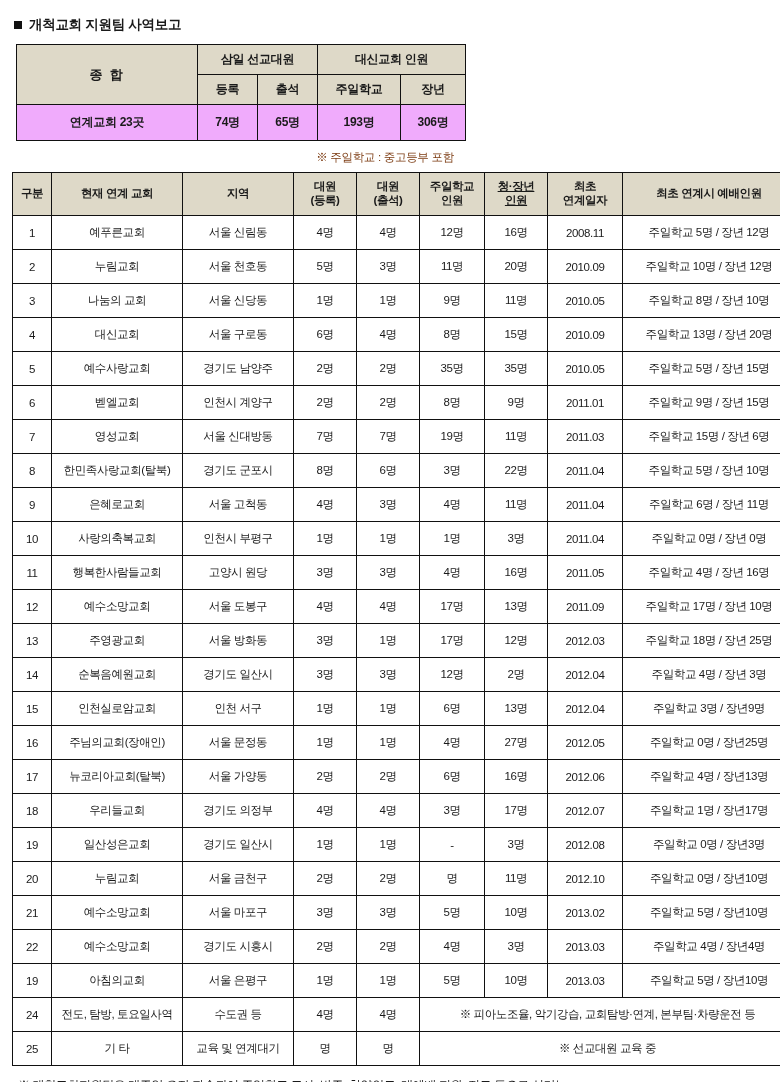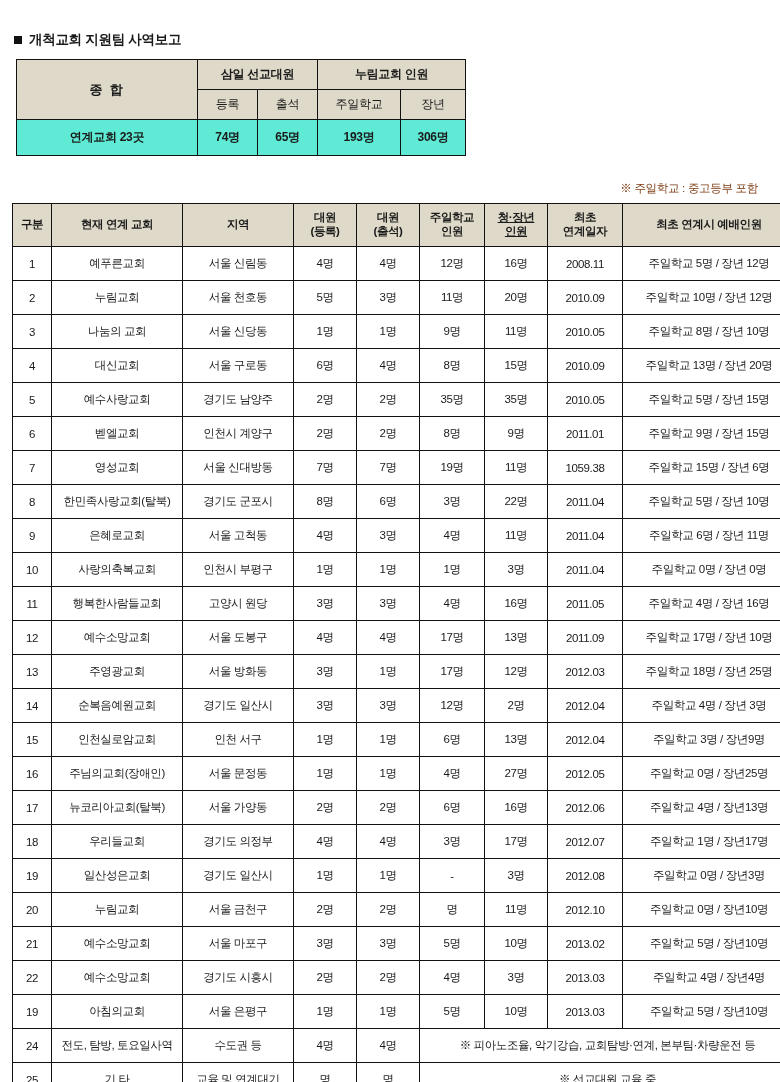--- a/index.html
+++ b/index.html
@@ -21,21 +21,21 @@
     position: relative;
   }
   
   .doc-title {
     display: flex;
     align-items: center;
     gap: 7px;
     font-size: 13.5px;
     font-weight: bold;
     letter-spacing: -0.3px;
-    margin: 17px 0 10px 2px;
+    margin: 2px 0 10px 2px;
   }
   .sq-bullet {
     width: 8px;
     height: 8px;
     background: #111;
     display: inline-block;
   }
   
   .summary-wrap {
     margin: 0 0 0 4px;
@@ -61,37 +61,37 @@
     height: 46px;
     font-size: 13px;
     letter-spacing: 2px;
     font-family: Liberation Serif, serif;
   }
   table.summary .grp {
     height: 21px;
   }
   table.summary .sub {
     height: 21px;
-    font-weight: normal;
+    font-weight: bold;
   }
   table.summary .valrow td {
     height: 27px;
-    background: #5eead4;
+    background: #f0abfc;
     font-weight: bold;
   }
   .col-reg, .col-att { width: 55px; }
   .col-sun { width: 78px; }
   .col-adult { width: 60px; }
 
   
   .note-right {
-    text-align: right;
+    text-align: center;
     font-size: 11.5px;
     color: #7b3a10;
-    margin: 25px 10px 7px 0;
+    margin: 9px 10px 7px 0;
     letter-spacing: -0.3px;
   }
   
   table.main {
     border-collapse: collapse;
     table-layout: fixed;
     width: 756px;
     margin: 0 auto;
   }
   table.main th, table.main td {
@@ -144,21 +144,21 @@
     <span class="sq-bullet"></span>
     <span>개척교회 지원팀 사역보고</span>
   </div>
 
   <div class="summary-wrap">
     <table class="summary">
       <tbody>
         <tr>
           <td class="hd total-label" rowspan="2">종 합</td>
           <td class="hd grp" colspan="2">삼일 선교대원</td>
-          <td class="hd grp" colspan="2">누림교회 인원</td>
+          <td class="hd grp" colspan="2">대신교회 인원</td>
         </tr>
         <tr>
           <td class="hd sub col-reg">등록</td>
           <td class="hd sub col-att">출석</td>
           <td class="hd sub col-sun">주일학교</td>
           <td class="hd sub col-adult">장년</td>
         </tr>
         <tr class="valrow">
           <td>연계교회 23곳</td>
           <td>74명</td>
@@ -270,21 +270,21 @@
           <td>주일학교 9명 / 장년 15명</td>
         </tr>
       <tr>
           <td>7</td>
           <td>영성교회</td>
           <td>서울 신대방동</td>
           <td>7명</td>
           <td>7명</td>
           <td>19명</td>
           <td>11명</td>
-          <td>1059.38</td>
+          <td>2011.03</td>
           <td>주일학교 15명 / 장년 6명</td>
         </tr>
       <tr>
           <td>8</td>
           <td>한민족사랑교회(탈북)</td>
           <td>경기도 군포시</td>
           <td>8명</td>
           <td>6명</td>
           <td>3명</td>
           <td>22명</td>

